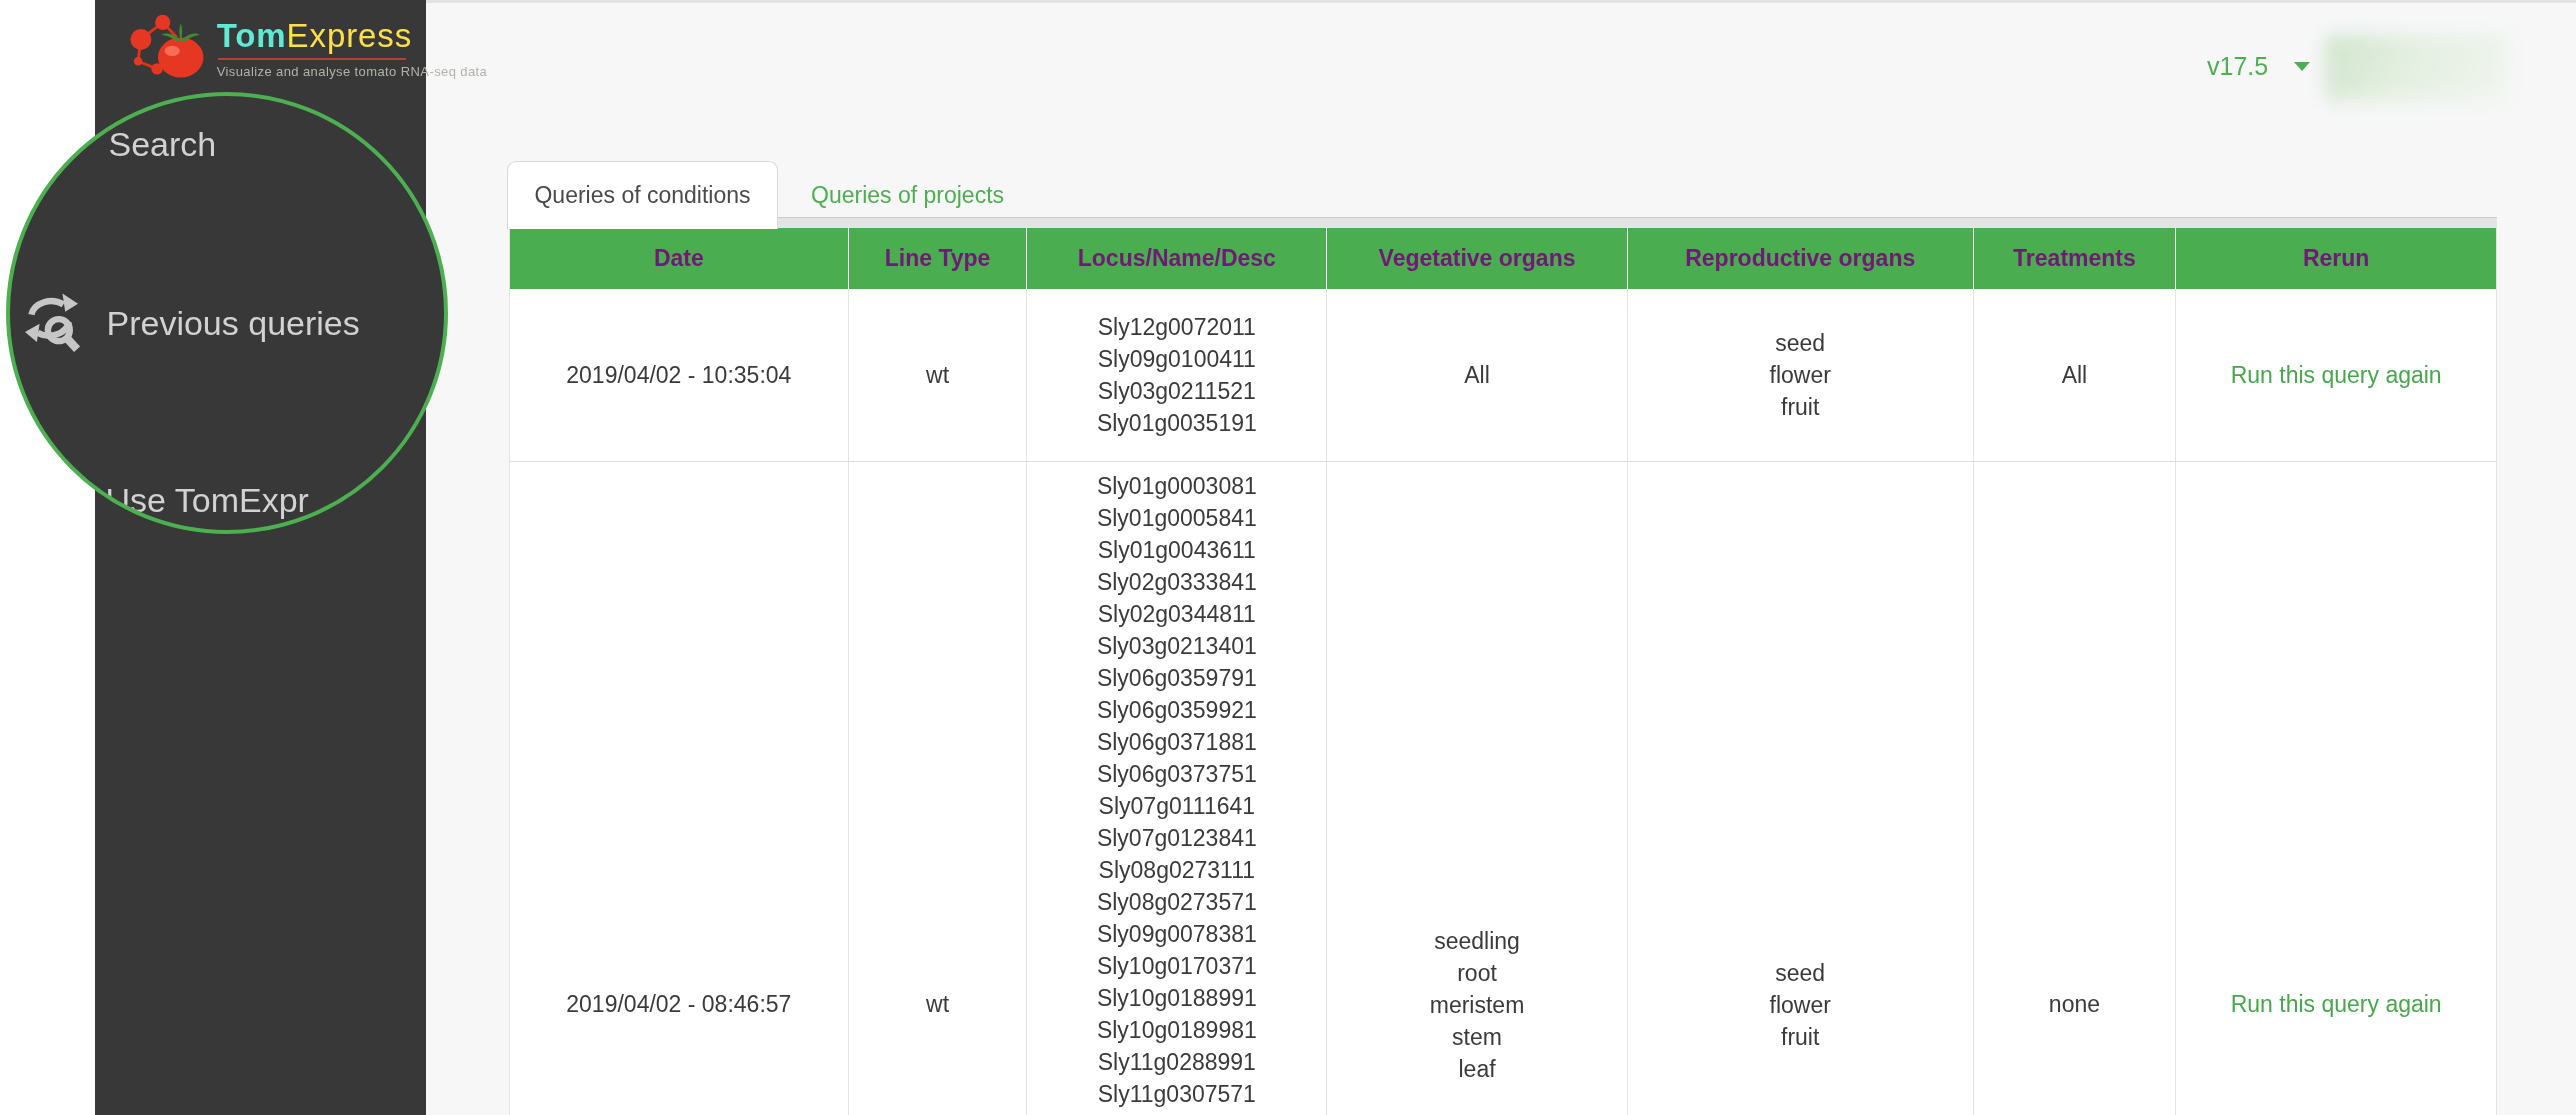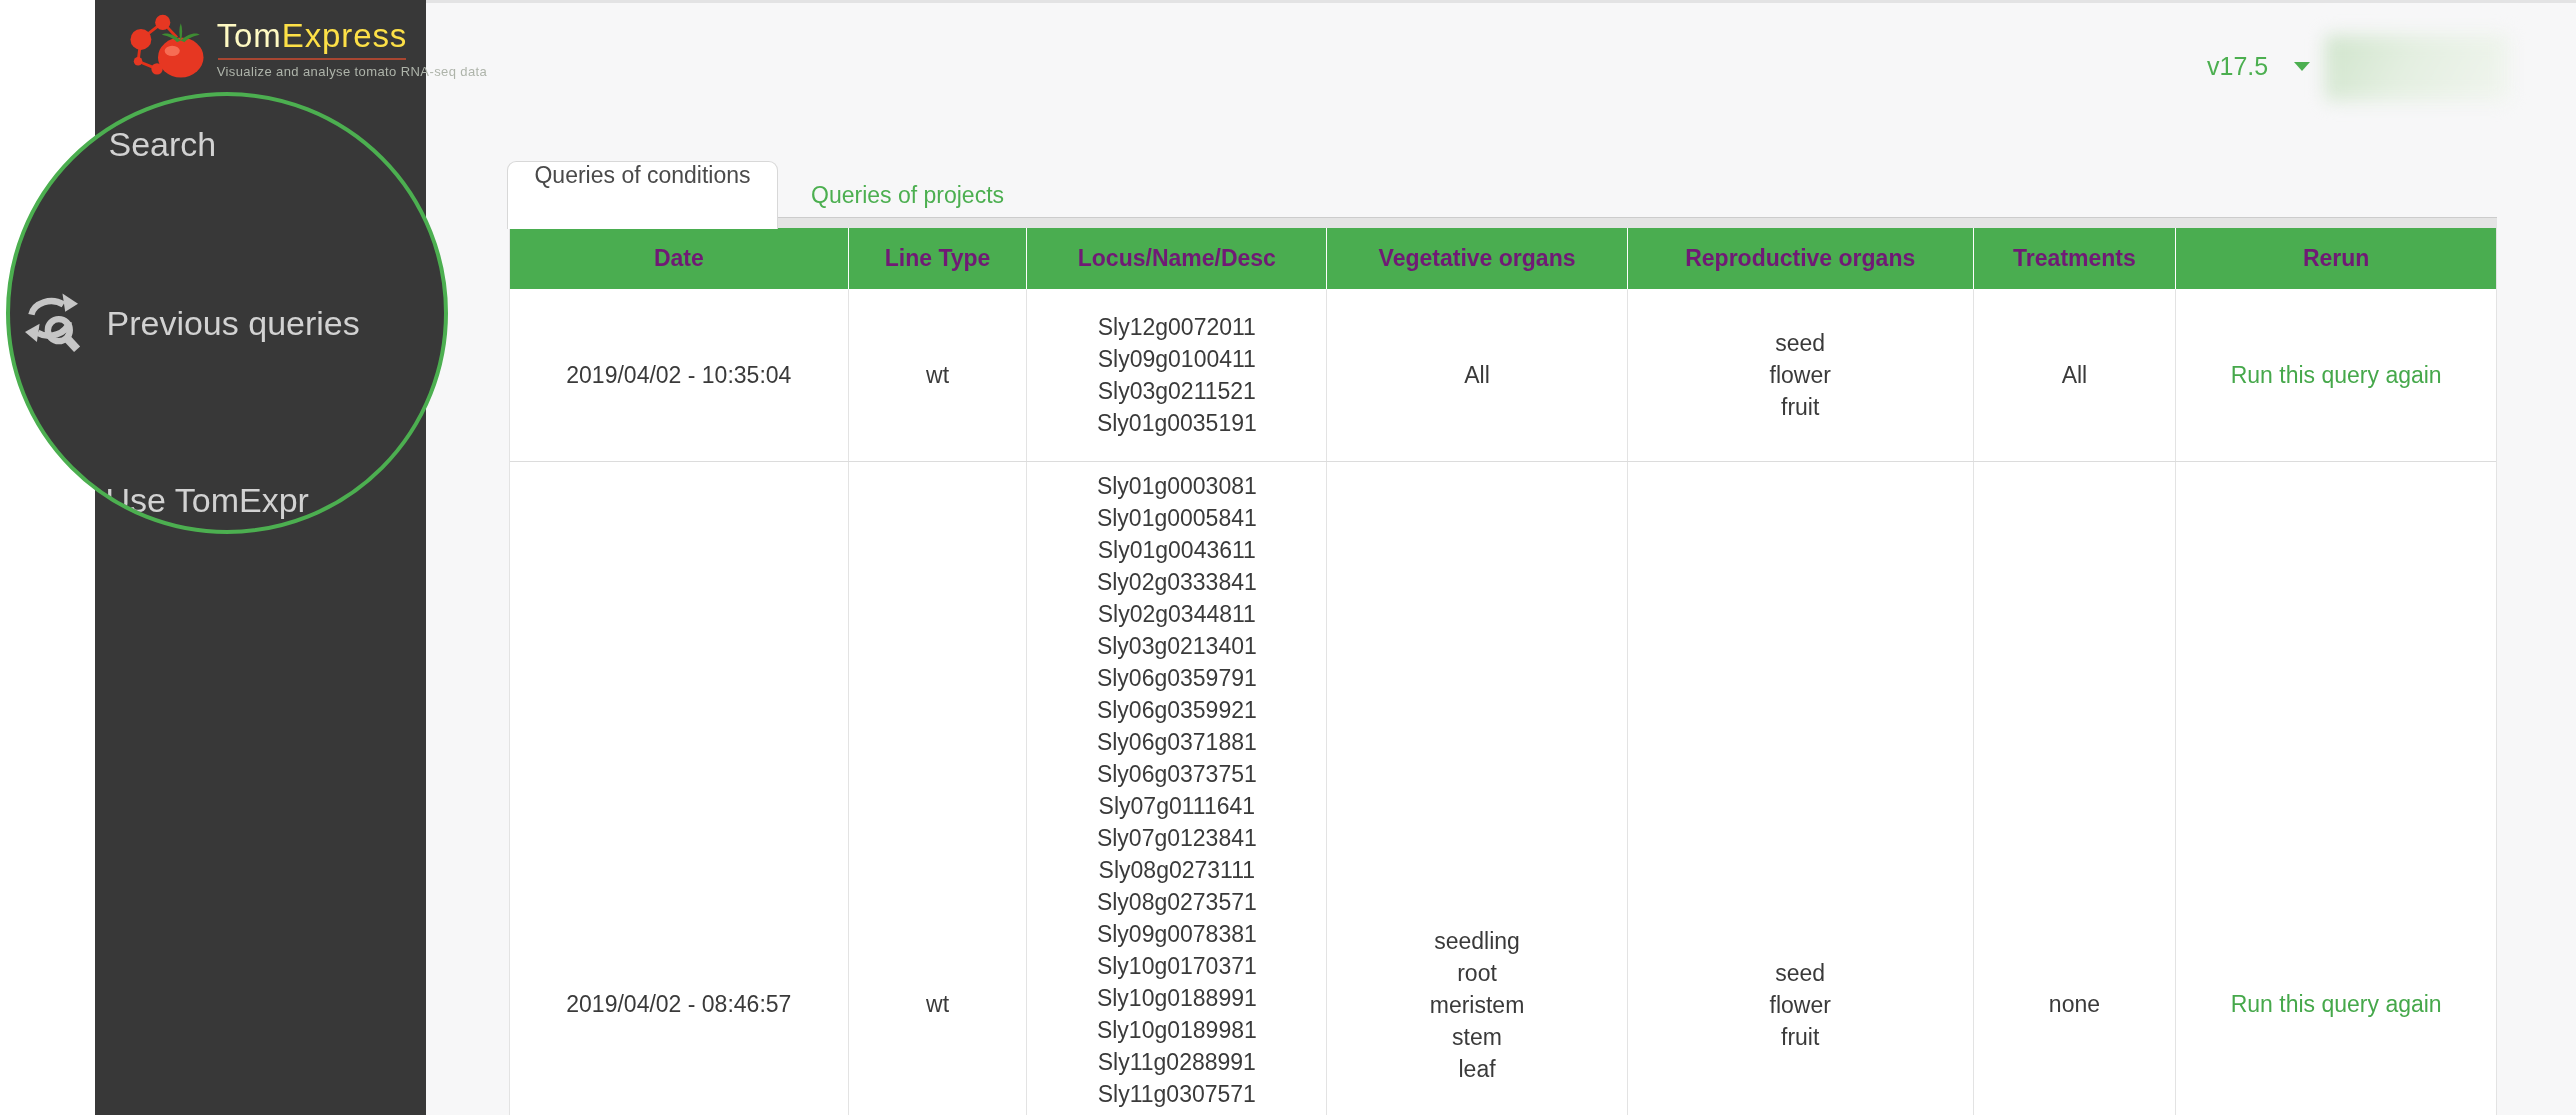--- a/index.html
+++ b/index.html
@@ -13,21 +13,21 @@
   
   .content-bg{position:absolute;left:426px;top:0;width:2150px;height:1116px;background:var(--content-bg);}
   .top-hairline{position:absolute;left:426px;top:0;width:2150px;height:2.8px;background:#d8d8d8;opacity:.65;}
 
   
   .sidebar{position:absolute;left:95px;top:0;width:331px;height:1116px;background:var(--sidebar-bg);z-index:2;}
   .logo{position:absolute;left:26px;top:11px;display:flex;align-items:center;cursor:pointer;}
   .logo-icon{width:92px;height:74px;flex:0 0 auto;}
   .logo-text{margin-left:3.7px;}
   .logo-title{font-size:33px;letter-spacing:0.9px;white-space:nowrap;}
-  .logo-title .bold{color:#fef9c3;font-weight:normal;}
+  .logo-title .bold{color:#5eead4;font-weight:bold;}
   .logo-title .light{color:#fde047;font-weight:300;}
   .logo-rule{height:1.8px;width:188px;background:#a84631;margin:2.8px 0 4.6px 1.8px;}
   .logo-subtitle{font-size:13px;color:#aeb4aa;letter-spacing:0.4px;white-space:nowrap;}
 
   
   .magnifier{position:absolute;left:5.5px;top:92px;width:442px;height:442px;border-radius:50%;
     background:var(--sidebar-bg);border:4.6px solid var(--accent);overflow:hidden;z-index:3;}
   .mag-label{position:absolute;font-size:34px;color:#d2d2d2;white-space:nowrap;cursor:pointer;}
   .mag-search{left:99px;top:29px;}
   .mag-prev{left:97px;top:208px;}
@@ -39,21 +39,21 @@
   .version{position:absolute;left:2207px;top:52px;display:flex;align-items:center;gap:26px;
     color:var(--accent);font-size:25px;cursor:pointer;z-index:4;}
   .caret{width:0;height:0;border-left:8.3px solid transparent;border-right:8.3px solid transparent;
     border-top:9.2px solid var(--accent);}
   .user-blur{position:absolute;left:2325px;top:35px;width:184px;height:66px;border-radius:5.5px;
     background:linear-gradient(120deg,#cfe4cb 0%,#e4efe1 45%,#f1f5ef 100%);filter:blur(8.3px);cursor:pointer;z-index:4;}
 
   
   .tab-active{position:absolute;left:507px;top:161px;width:271px;height:68px;background:#ffffff;
     border:0.9px solid #d8d8d8;border-bottom:none;border-radius:9.2px 9.2px 0 0;display:flex;
-    justify-content:center;font-size:23px;color:#4a4a4a;z-index:4;cursor:pointer;}
+    align-items:center;justify-content:center;font-size:23px;color:#4a4a4a;z-index:4;cursor:pointer;}
   .tab-inactive{position:absolute;left:787px;top:161px;height:68px;padding:0 24px;display:flex;
     align-items:center;font-size:23px;color:var(--accent);z-index:4;cursor:pointer;}
 
   
   .header-strip{position:absolute;left:778px;top:217px;width:1719px;height:11px;background:#e4e4e4;
     border-top:0.9px solid #cccccc;z-index:1;}
 
   
   .table{position:absolute;left:509px;top:228px;width:1988px;z-index:2;background:#ffffff;
     border-left:0.9px solid #e3e3e3;border-right:0.9px solid #e3e3e3;}

